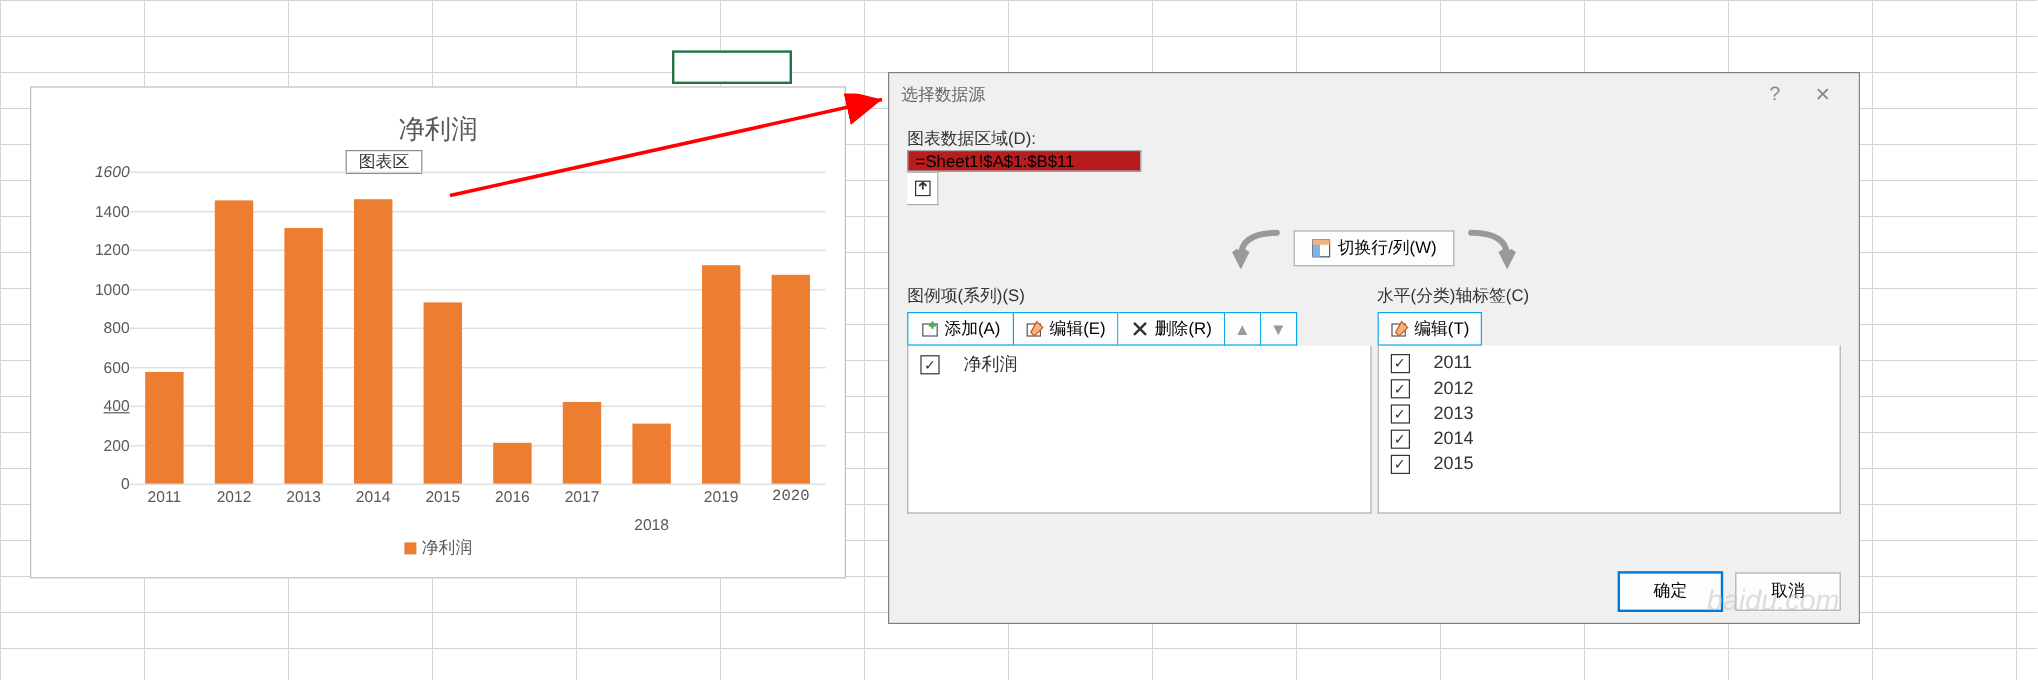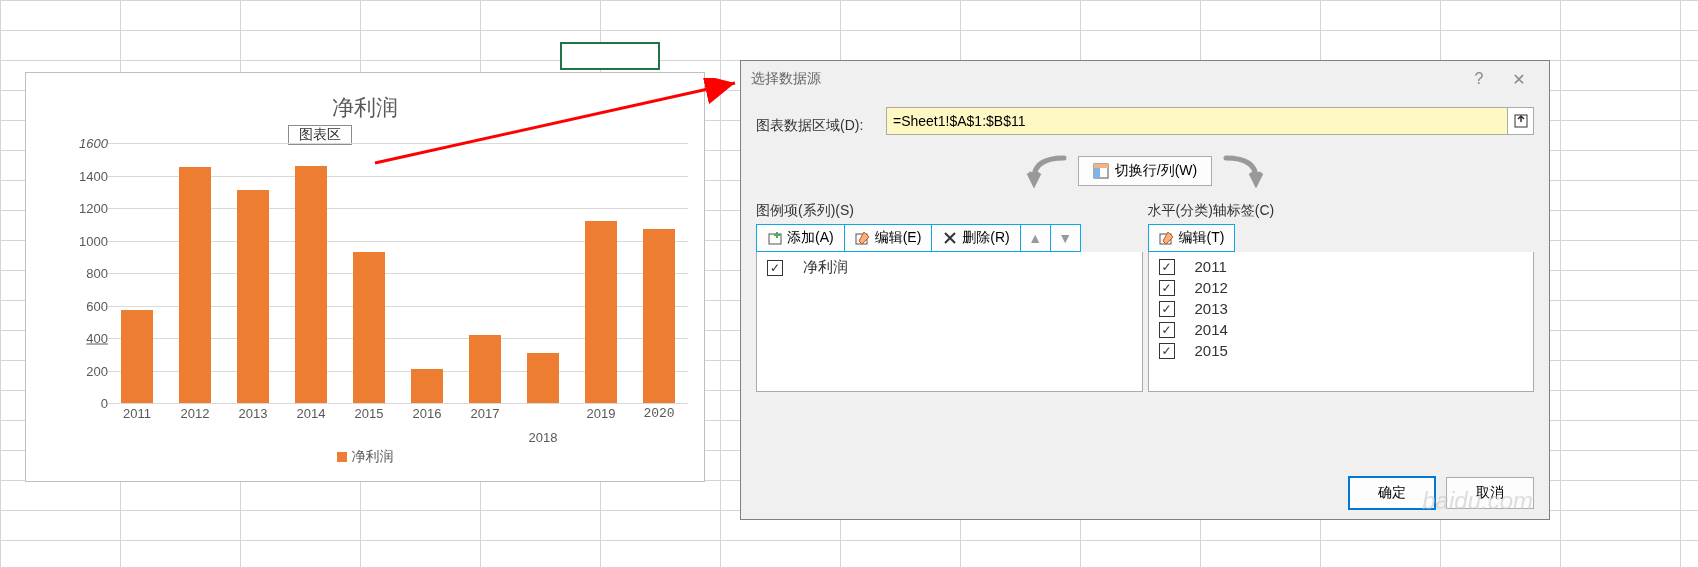--- a/index.html
+++ b/index.html
@@ -168,35 +168,36 @@
       font-size: 16px;
       cursor: pointer;
     }
     
     .dialog-body {
       padding: 10px 15px;
     }
     
     .dialog-row {
       display: flex;
-      align-items: flex-end;
+      align-items: flex-start;
       margin-bottom: 12px;
+      flex-direction: column;
     }
     
     .dialog-label {
       width: 130px;
       font-size: 14px;
       color: #333;
     }
     
     .dialog-input {
       flex: 1;
       height: 28px;
       border: 1px solid #ababab;
-      background: #fef9c3;
+      background: #b91c1c;
       padding: 0 6px;
       font-size: 14px;
     }
     
     .range-btn {
       width: 26px; height: 28px;
       border: 1px solid #ababab;
       border-left: none;
       background: #fff;
       display: flex;

